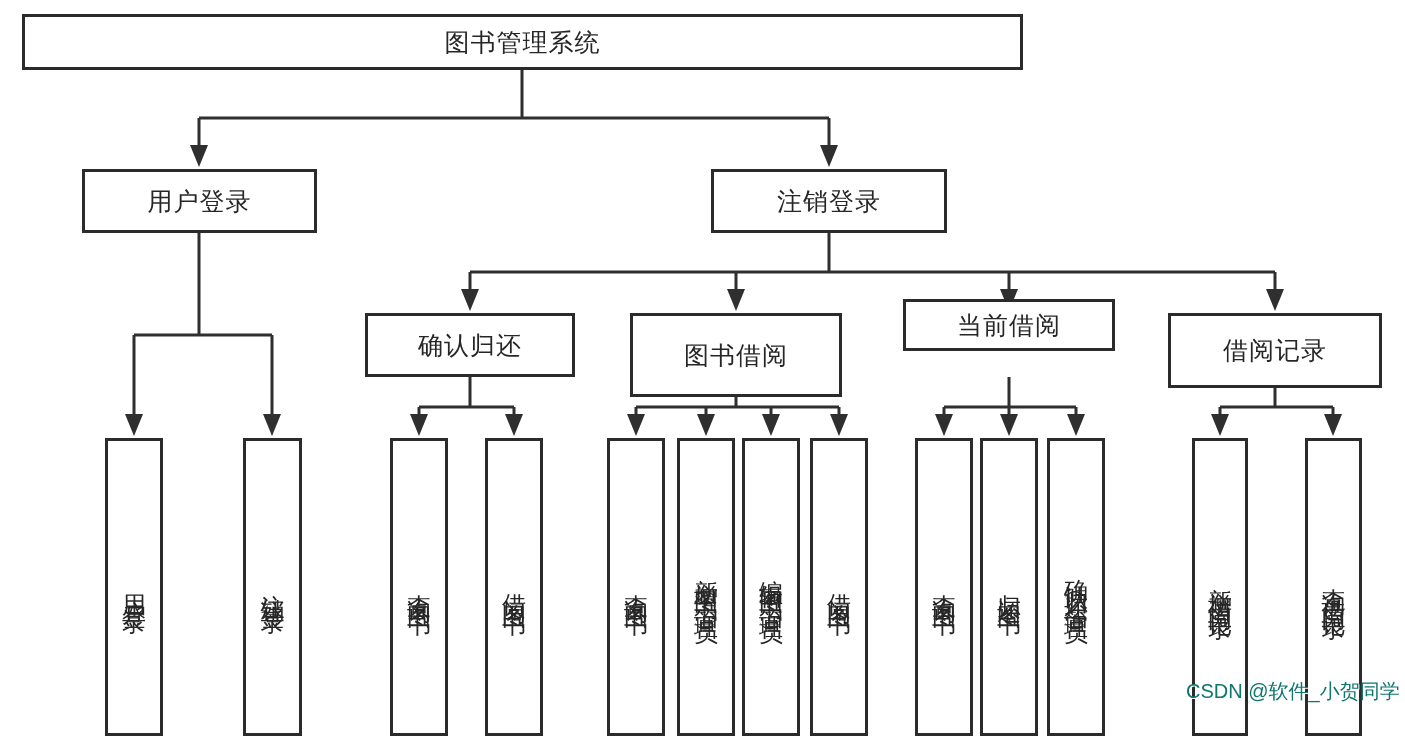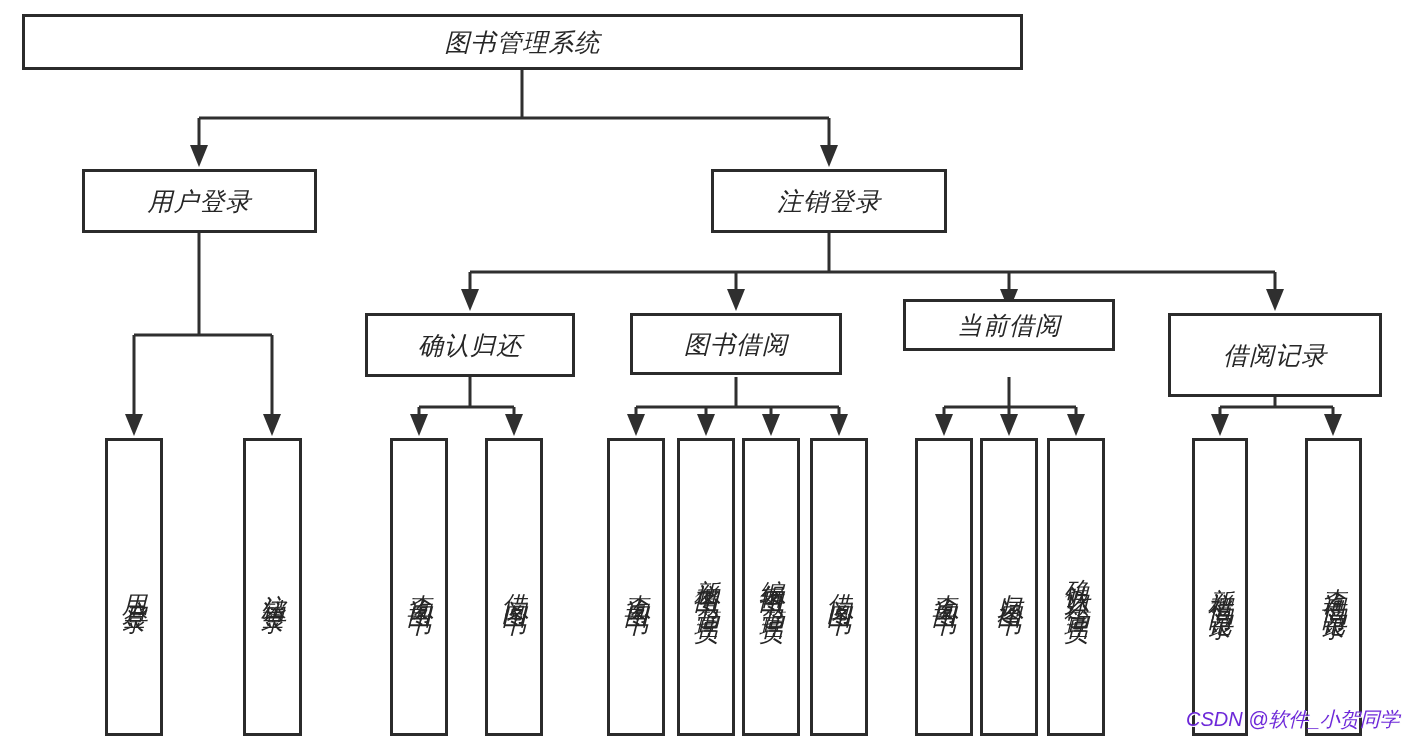--- a/index.html
+++ b/index.html
@@ -3,21 +3,20 @@
 <meta charset="utf-8">
 <style>
   html, body { margin: 0; padding: 0; background: #ffffff; }
   .canvas {
     position: relative;
     width: 1405px;
     height: 747px;
     background: #ffffff;
     font-family: "Liberation Sans", sans-serif;
     overflow: hidden;
-    font-style: italic;
   }
   .connectors {
     position: absolute;
     left: 0; top: 0;
     z-index: 1;
   }
   .box {
     position: absolute;
     box-sizing: border-box;
     background: #ffffff;
@@ -40,24 +39,24 @@
   .v-label {
     writing-mode: vertical-rl;
     text-orientation: mixed;
     font-size: 24px;
     letter-spacing: 6px;
     line-height: 1;
   }
   .watermark {
     position: absolute;
     left: 1186px;
-    top: 706px;
+    top: 678px;
     z-index: 3;
     font-size: 20px;
-    color: #6d28d9;
+    color: #0f766e;
     white-space: nowrap;
     text-shadow: 1px 1px 0 #fafafa;
   }
 </style>
 </head>
 <body>
 
 <div class="canvas">
 
   <svg class="connectors" width="1405" height="747" viewBox="0 0 1405 747">
@@ -125,27 +124,27 @@
   <div class="box" style="left:82px;top:169px;width:235px;height:64px">
     <span class="h-label">用户登录</span>
   </div>
   <div class="box" style="left:711px;top:169px;width:236px;height:64px">
     <span class="h-label">注销登录</span>
   </div>
 
   <div class="box" style="left:365px;top:313px;width:210px;height:64px">
     <span class="h-label">确认归还</span>
   </div>
-  <div class="box" style="left:630px;top:313px;width:212px;height:62px">
+  <div class="box" style="left:630px;top:313px;width:212px;height:84px">
     <span class="h-label">图书借阅</span>
   </div>
   <div class="box" style="left:903px;top:299px;width:212px;height:52px">
     <span class="h-label">当前借阅</span>
   </div>
-  <div class="box" style="left:1168px;top:313px;width:214px;height:84px">
+  <div class="box" style="left:1168px;top:313px;width:214px;height:75px">
     <span class="h-label">借阅记录</span>
   </div>
 
   <div class="box leaf" style="left:105px;width:58px">
     <span class="v-label">用户登录</span>
   </div>
   <div class="box leaf" style="left:243px;width:59px">
     <span class="v-label">注销登录</span>
   </div>
 

